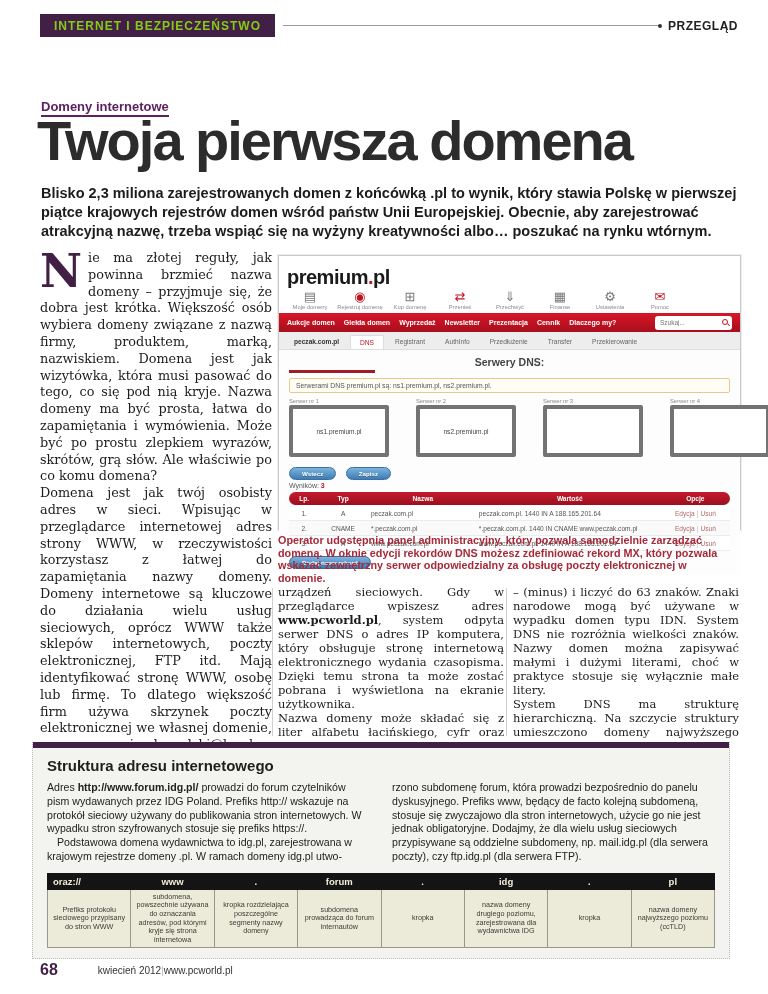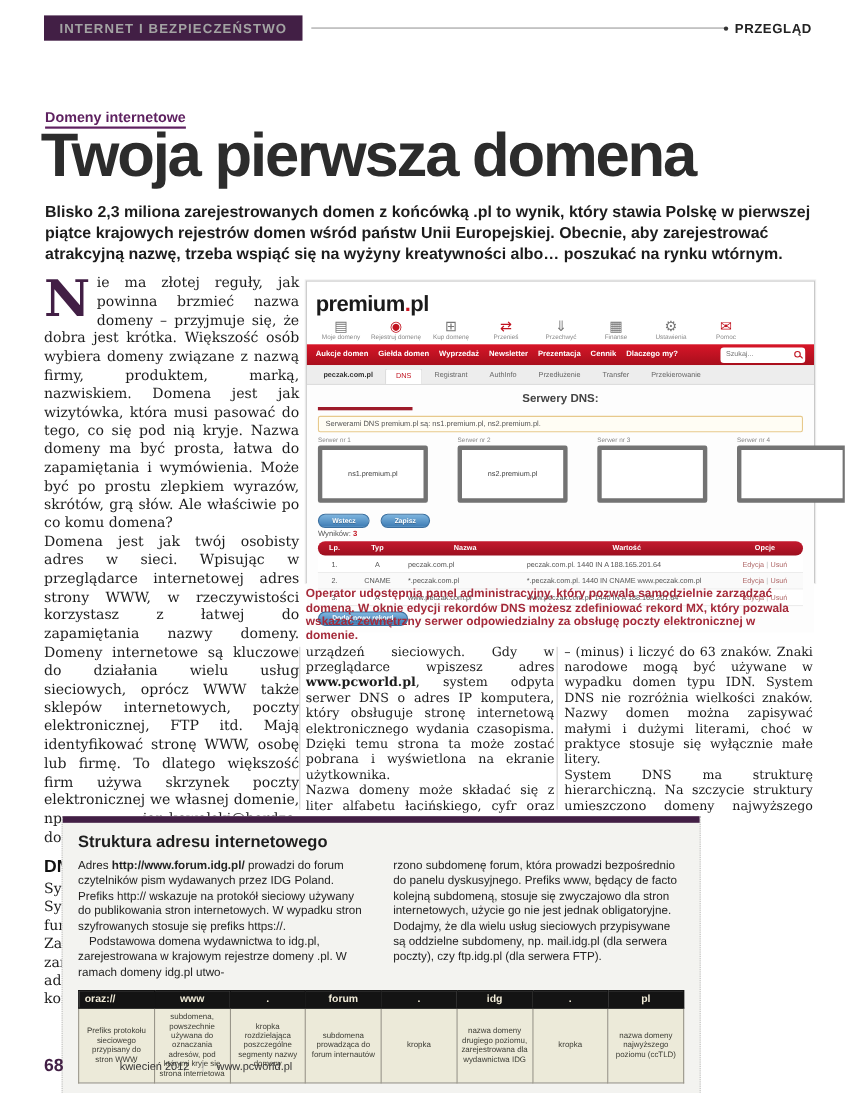--- a/index.html
+++ b/index.html
@@ -1,21 +1,21 @@
 <!DOCTYPE html>
 <html><head>
 <meta charset="utf-8">
 <style>
   html,body{margin:0;padding:0;}
   body{width:768px;height:994px;position:relative;background:#ffffff;
        font-family:"Liberation Sans",sans-serif;color:#1d1d1d;overflow:hidden;}
 
   
   .topbar{position:absolute;top:14px;left:40px;width:698px;display:flex;align-items:center;}
-  .section-badge{background:#421f45;color:#a3a3a3;font-size:12px;font-weight:bold;
+  .section-badge{background:#421f45;color:#84cc16;font-size:12px;font-weight:bold;
                  letter-spacing:1px;padding:5px 14px 4px;white-space:nowrap;}
   .top-rule{flex:1;height:0;border-top:1px solid #9a9a9a;margin:0 0 0 8px;position:relative;}
   .top-rule::after{content:"";position:absolute;right:-2px;top:-2.5px;width:4px;height:4px;border-radius:50%;background:#333;}
   .page-label{font-size:12px;font-weight:bold;color:#222;letter-spacing:.5px;margin-left:8px;white-space:nowrap;}
 
   
   .kicker{position:absolute;top:99px;left:41px;font-size:13px;font-weight:bold;color:#5e2160;
           border-bottom:2px solid #5e2160;padding-bottom:1px;}
   .headline{position:absolute;top:108px;left:37px;width:710px;font-size:56px;font-weight:bold;
             color:#2c2c2c;letter-spacing:-2px;}
@@ -84,38 +84,38 @@
   .c5{width:16%;text-align:center;}
   .opt-link{color:#b06a6a;cursor:pointer;}
   .opt-sep{color:#bbb;margin:0 2px;}
   .addbtn{margin-top:4px;}
 
   
   .caption{position:absolute;top:534px;left:278px;width:458px;font-size:10.8px;font-weight:bold;
            color:#a52a3a;line-height:12.5px;}
 
   
-  .infobox{position:absolute;top:742px;left:56px;width:581px;background:#f3f3f0;
+  .infobox{position:absolute;top:742px;left:32px;width:698px;background:#f3f3f0;
            border:1px dotted #bdbdbd;border-top:0;box-sizing:border-box;}
   .infobox .bar{height:6px;background:#421f45;}
   .ib-inner{padding:9px 14px 10px;}
   .ib-title{font-size:15px;font-weight:bold;color:#1e1e1e;margin-bottom:7px;}
   .ib-cols{display:flex;gap:22px;font-size:10.6px;line-height:13.8px;color:#222;}
   .ib-col{width:50%;text-align:left;}
   .ib-col .p2{text-indent:10px;margin:0;}
   .url-table{width:100%;border-collapse:collapse;table-layout:fixed;margin-top:9px;}
   .url-table th{background:#141414;color:#f2edd9;font-size:9.5px;font-weight:bold;
                 padding:2px 5px;border:1px solid #141414;text-align:center;}
   .url-table th:first-child{text-align:left;}
   .url-table td{background:#ecead9;color:#3c3c34;font-size:7.2px;line-height:8.6px;
                 border:1px solid #99968a;text-align:center;vertical-align:middle;
                 padding:3px 3px;height:48px;}
 
   
-  .footer{position:absolute;top:961px;left:40px;display:flex;align-items:center;gap:11px;}
+  .footer{position:absolute;top:961px;left:40px;display:flex;align-items:center;gap:0;}
   .pgnum{font-size:16px;font-weight:bold;color:#421f45;}
   .f-issue{font-size:10px;color:#333;padding-left:40px;}
   .f-div{color:#bbb;font-size:10px;}
   .f-site{font-size:10px;color:#333;}
 </style>
 </head>
 <body>
 
 <div class="topbar">
   <div class="section-badge">INTERNET I BEZPIECZEŃSTWO</div>

